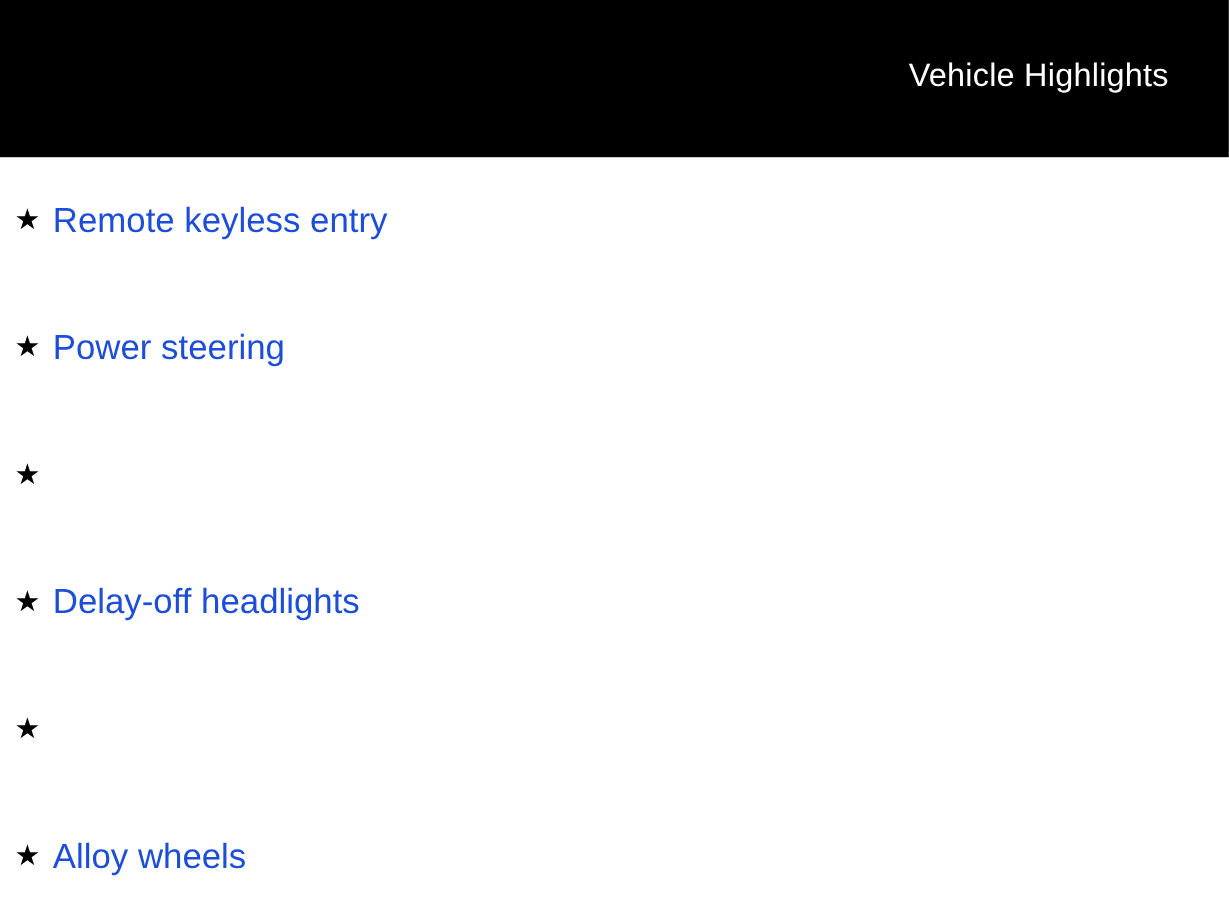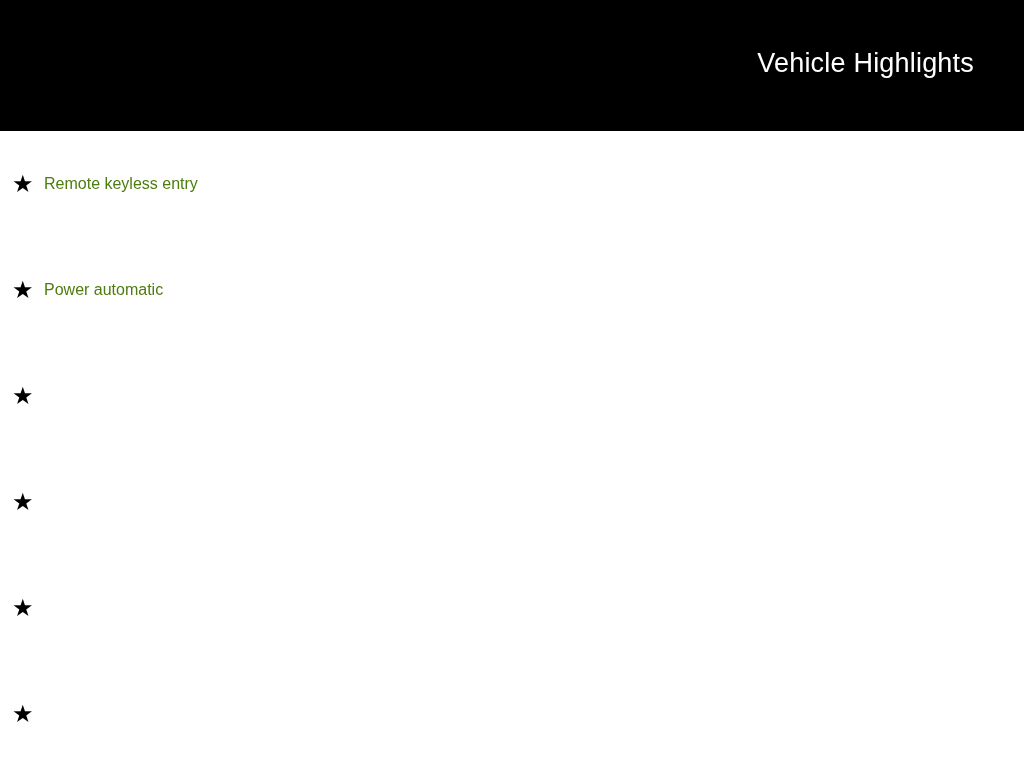--- a/index.html
+++ b/index.html
@@ -56,51 +56,53 @@
   }
   .feature-bullet {
     width: 32px;
     flex: 0 0 32px;
     font-size: 24px;
     line-height: 1;
     color: #000000;
     text-align: left;
   }
   .feature-label {
-    font-size: 16px;
-    color: #4d7c0f;
+    font-size: 29px;
+    color: #1d4ed8;
     line-height: 1;
     white-space: nowrap;
   }
 </style>
 </head>
 <body>
 
 <div class="page">
 
   <div class="header-bar">
     <div class="header-title">Vehicle Highlights</div>
   </div>
 
   <ul class="features">
     <li class="feature-item">
       <span class="feature-bullet">★</span>
       <span class="feature-label">Remote keyless entry</span>
     </li>
     <li class="feature-item">
       <span class="feature-bullet">★</span>
-      <span class="feature-label">Power automatic</span>
+      <span class="feature-label">Power steering</span>
     </li>
     <li class="feature-item">
       <span class="feature-bullet">★</span>
     </li>
     <li class="feature-item">
       <span class="feature-bullet">★</span>
+      <span class="feature-label">Delay-off headlights</span>
     </li>
     <li class="feature-item">
       <span class="feature-bullet">★</span>
     </li>
     <li class="feature-item">
       <span class="feature-bullet">★</span>
+      <span class="feature-label">Alloy wheels</span>
     </li>
   </ul>
 
 </div>
 
 </body></html>

